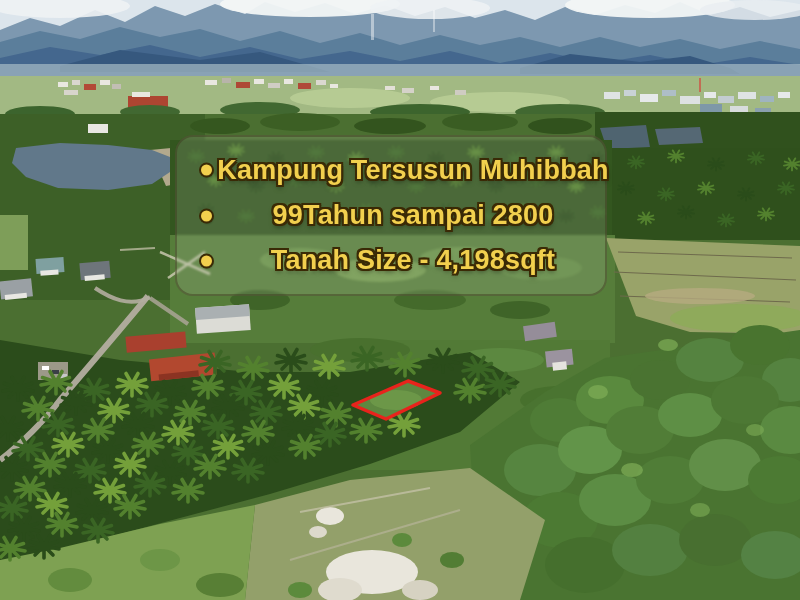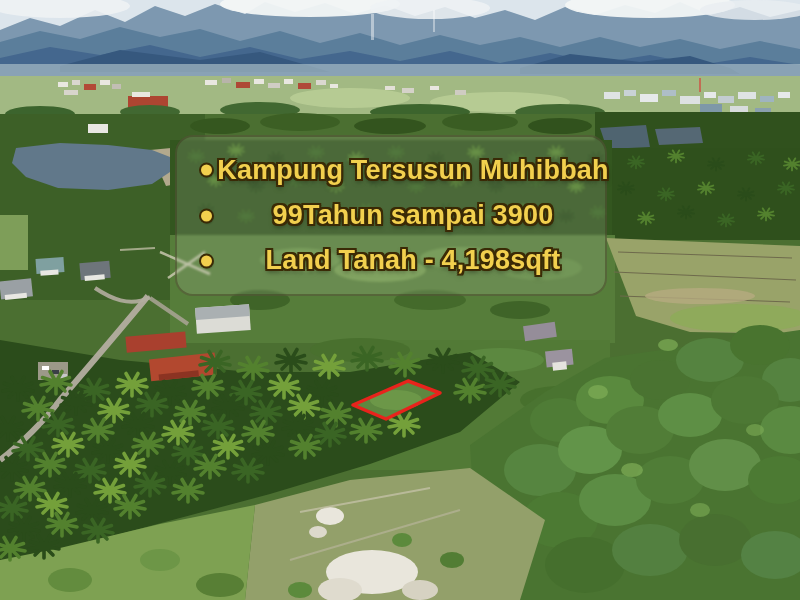--- a/index.html
+++ b/index.html
@@ -377,21 +377,21 @@
   <polygon points="353,405 408,381 440,393 386,419" fill="none" stroke="#E8231C" stroke-width="3.5" stroke-linejoin="round"></polygon>
 </svg>
 
 <div class="panel">
   <div class="row">
     <span class="bullet"></span>
     <span class="line">Kampung Tersusun Muhibbah</span>
   </div>
   <div class="row">
     <span class="bullet"></span>
-    <span class="line">99Tahun sampai 3900</span>
+    <span class="line">99Tahun sampai 2800</span>
   </div>
   <div class="row">
     <span class="bullet"></span>
-    <span class="line">Land Tanah - 4,198sqft</span>
+    <span class="line">Tanah Size - 4,198sqft</span>
   </div>
 </div>
 
 </div>
 
 </body></html>

